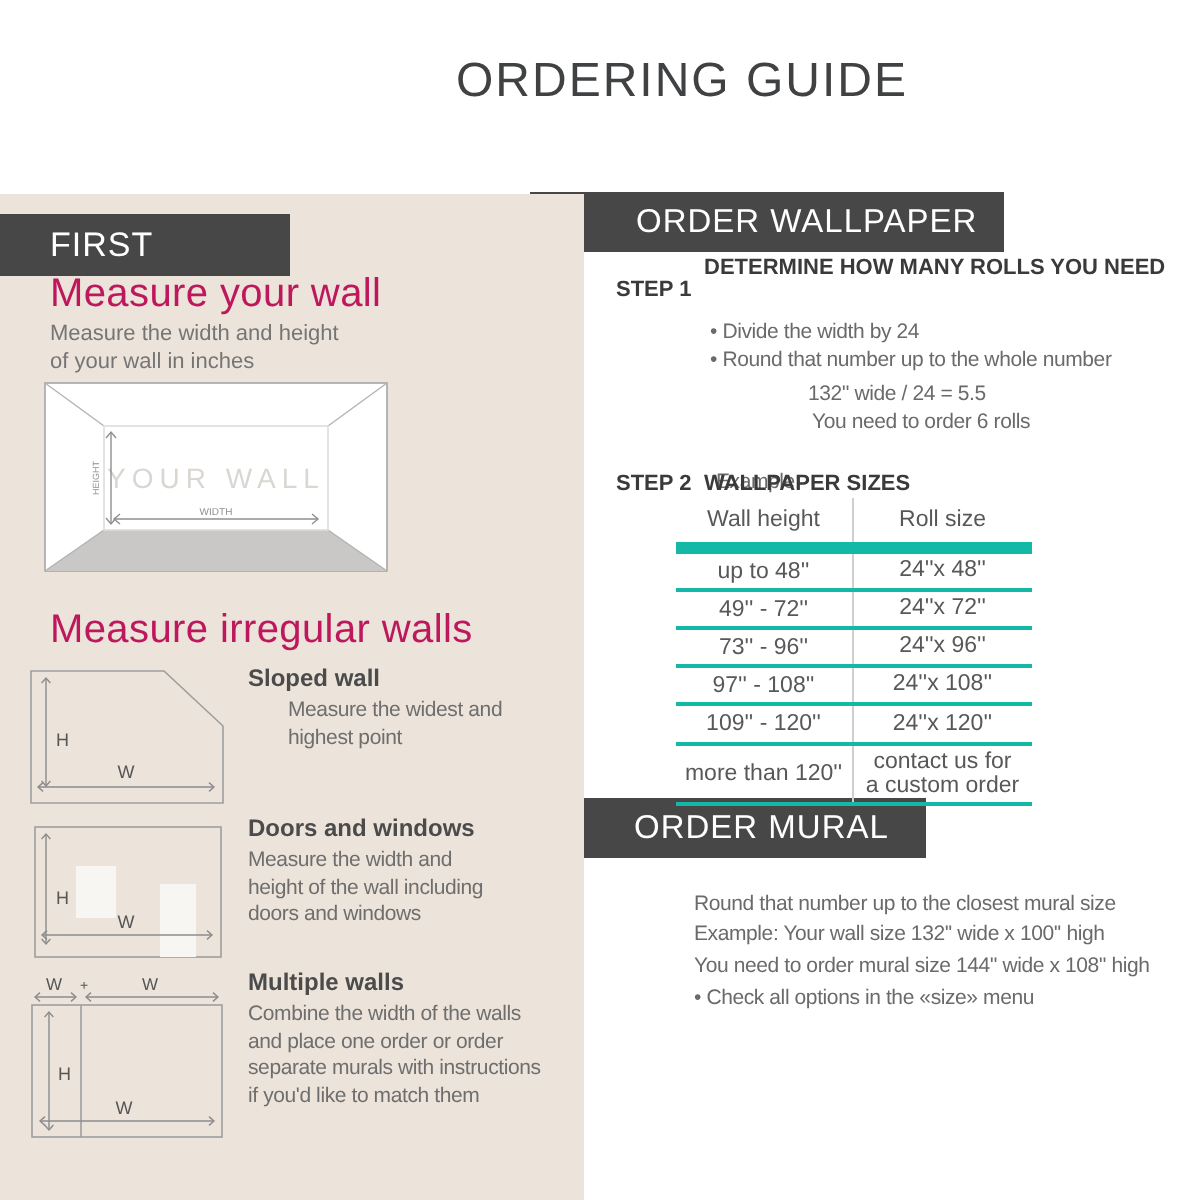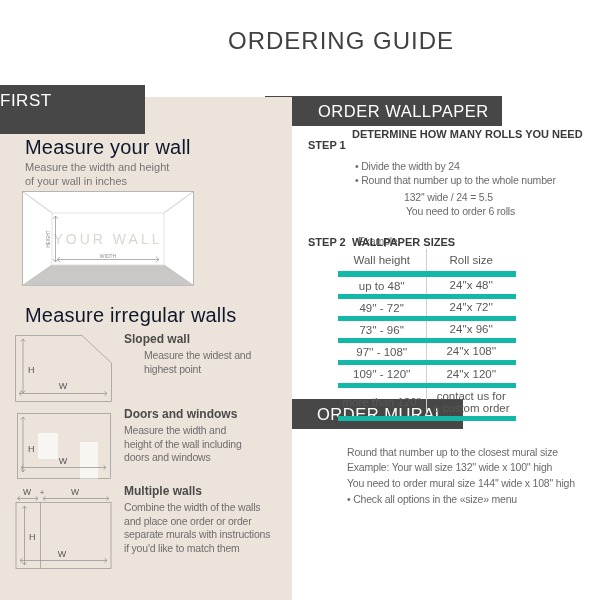--- a/index.html
+++ b/index.html
@@ -3,35 +3,35 @@
 <meta charset="utf-8">
 <style>
   html,body{margin:0;padding:0;background:#fff;}
   .page{position:relative;width:600px;height:600px;background:#ffffff;overflow:hidden;
         font-family:"Liberation Sans",sans-serif;color:#3d3d3d;}
   .abs{position:absolute;z-index:4;}
   .page-title{position:absolute;top:27px;left:0;width:600px;text-align:center;
         font-size:24px;letter-spacing:1px;color:#3f4142;z-index:4;margin-left:41px;}
   .beige-panel{position:absolute;left:0;top:97px;width:292px;height:503px;background:#ece3da;z-index:2;}
   .band{position:absolute;background:#474747;color:#ffffff;box-sizing:border-box;white-space:nowrap;}
-  .band-first{left:0;top:85px;width:145px;height:49px;line-height:31px;font-size:17px;
-        letter-spacing:0.5px;z-index:3;}
+  .band-first{left:0;top:107px;width:145px;height:31px;line-height:31px;font-size:17px;
+        padding-left:25px;letter-spacing:0.5px;z-index:3;}
   .band-wallpaper{left:265px;top:96px;width:237px;height:30px;line-height:30px;font-size:16.5px;
         padding-left:53px;letter-spacing:0.5px;z-index:1;}
   .band-mural{left:292px;top:399px;width:171px;height:30px;line-height:30px;font-size:16.5px;
         padding-left:25px;letter-spacing:0.5px;z-index:3;}
-  .h2{font-size:20px;font-weight:normal;color:#0f172a;letter-spacing:0.2px;white-space:nowrap;}
+  .h2{font-size:20px;font-weight:normal;color:#be185d;letter-spacing:0.2px;white-space:nowrap;}
   .subtext{font-size:11px;color:#757575;line-height:14px;white-space:pre-line;}
   .item-label{font-size:12px;font-weight:bold;color:#4b4b4b;white-space:nowrap;}
   .item-text{font-size:10.5px;letter-spacing:-0.2px;color:#6e6e6e;line-height:13.5px;white-space:pre-line;}
   .step-label{font-size:11px;font-weight:bold;color:#3a3a3a;white-space:nowrap;}
   .rbody{font-size:10.5px;letter-spacing:-0.2px;color:#6a6a6a;white-space:nowrap;line-height:13.5px;}
   .sizes-table{position:absolute;left:338px;top:249px;width:178px;z-index:4;
         font-size:11.5px;color:#585858;}
-  .t-row{display:flex;border-bottom:5px solid #14b8a6;}
+  .t-row{display:flex;border-bottom:2px solid #14b8a6;}
   .t-row.head{height:22px;border-bottom:6px solid #14b8a6;}
   .t-row.r{height:17px;}
   .t-row.r5{height:18px;}
   .t-row.last{height:28px;}
   .c1{width:88px;display:flex;align-items:center;justify-content:center;text-align:center;}
   .c2{width:90px;display:flex;align-items:center;justify-content:center;text-align:center;
       border-left:1px solid #cfcfcf;white-space:pre-line;line-height:12.5px;}
   svg{display:block;}
   svg text{font-family:"Liberation Sans",sans-serif;}
 </style>

